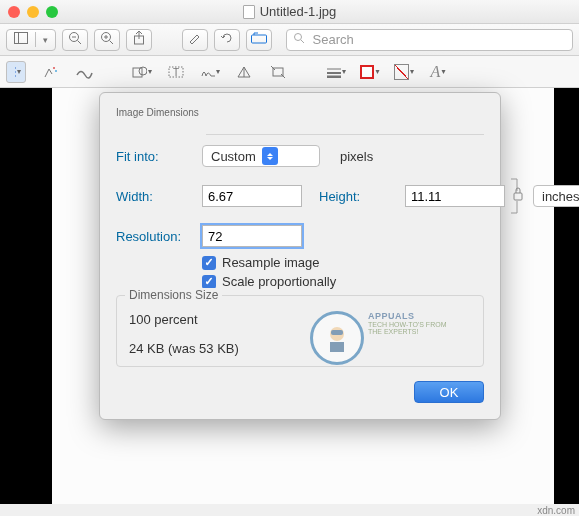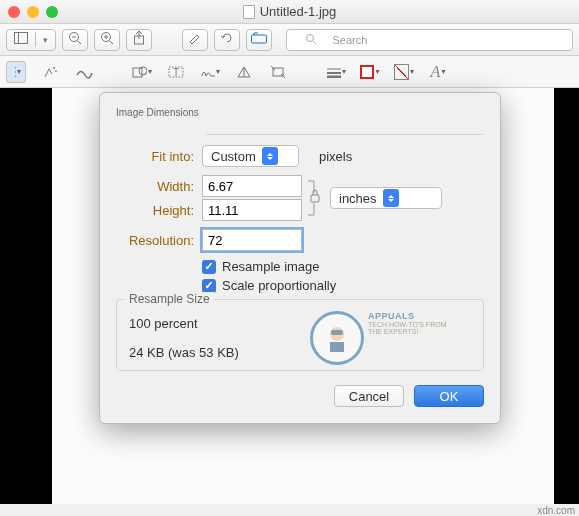--- a/index.html
+++ b/index.html
@@ -11,48 +11,48 @@
 .tl.r { background: #ff5f57; } .tl.y { background: #febc2e; } .tl.g { background: #28c840; }
 .title { position: absolute; left: 0; right: 0; text-align: center; font-size: 13px; color: #444; display: flex; justify-content: center; align-items: center; gap: 5px; }
 .fileic { width: 12px; height: 14px; background: #fff; border: 1px solid #aaa; border-radius: 1px; }
 
 .toolbar1 { height: 32px; background: linear-gradient(#fafafa,#eee); border-bottom: 1px solid #d0d0d0; display: flex; align-items: center; padding: 0 6px; gap: 6px; }
 .tbtn { height: 22px; min-width: 26px; border: 1px solid #c0c0c0; border-radius: 4px; background: linear-gradient(#fff,#f0f0f0); display: flex; align-items: center; justify-content: center; font-size: 12px; color: #555; }
 .tbtn.split { display: flex; padding: 0; }
 .tbtn.split > div { padding: 0 7px; }
 .tbtn.split > div:first-child { border-right: 1px solid #c0c0c0; }
 .tbbtn-blue svg path, .tbbtn-blue svg rect { stroke: #1a74d8; }
-.search { flex: 1; height: 22px; border: 1px solid #c0c0c0; border-radius: 4px; background: #fff; display: flex; align-items: center; padding: 0 18px; gap: 16px; color: #999; font-size: 11px; margin-left: 8px; }
+.search { flex: 1; height: 22px; border: 1px solid #c0c0c0; border-radius: 4px; background: #fff; display: flex; align-items: center; padding: 0 6px; gap: 8px; color: #999; font-size: 13px; margin-left: 8px; }
 
 .toolbar2 { height: 32px; background: #f7f7f7; border-bottom: 1px solid #d0d0d0; display: flex; align-items: center; padding: 0 6px; gap: 14px; }
 .tool { width: 20px; height: 20px; display: flex; align-items: center; justify-content: center; color: #555; position: relative; }
 .tool.sel { background: #d8e6f7; border-radius: 3px; }
 .dropc { font-size: 8px; color: #666; margin-left: 1px; }
 .redsq { width: 14px; height: 14px; border: 2px solid #d22; background: #fff; }
 .diagsq { width: 16px; height: 16px; border: 1px solid #888; background: linear-gradient(to top right, transparent 47%, #d22 47%, #d22 53%, transparent 53%); }
 
 .canvas { position: absolute; top: 88px; left: 0; right: 0; bottom: 12px; background: #000; }
 .imgarea { position: absolute; left: 52px; right: 25px; top: 0; bottom: 0; background: #fcfcfc; }
 
 .dialog { position: absolute; left: 99px; top: 92px; width: 402px; background: #f0f0f0; border: 1px solid #bbb; border-radius: 6px; padding: 14px 16px 16px; box-shadow: 0 8px 30px rgba(0,0,0,0.35); font-size: 13px; color: #333; }
 
 .section-h { font-size: 10px; color: #666; margin-bottom: 22px; }
 .hr { height: 1px; background: #d5d5d5; margin: -6px 0 10px 90px; }
 
 .row { display: flex; align-items: center; margin-bottom: 8px; }
-.lbl { width: 78px; text-align: right; margin-right: 8px; color: #a16207; }
+.lbl { width: 78px; margin-right: 8px; color: #0369a1; }
 .sel { height: 22px; border: 1px solid #c0c0c0; border-radius: 4px; background: #fff; display: flex; align-items: center; padding: 0 4px 0 8px; position: relative; }
 .sel .arr { width: 16px; height: 18px; background: #3b82f6; border-radius: 3px; margin-left: 6px; display: flex; flex-direction: column; align-items: center; justify-content: center; }
 .sel .arr::before { content: ""; border: 3px solid transparent; border-bottom-color: #fff; margin-bottom: 1px; }
 .sel .arr::after { content: ""; border: 3px solid transparent; border-top-color: #fff; }
 .inp { height: 22px; border: 1px solid #b8b8b8; background: #fff; padding: 0 5px; font-size: 13px; width: 100px; }
 .unit { margin-left: 20px; color: #333; }
 
 .whgroup { display: flex; align-items: center; }
-.whinputs { display: flex; flex-direction: column; gap: 2px; }
+.whinputs { display: flex; flex-direction: row; gap: 17px; }
 .linkic { width: 24px; display: flex; align-items: center; justify-content: center; color: #888; }
 
 .chk { display: flex; align-items: center; gap: 6px; margin-left: 86px; margin-bottom: 4px; }
 .chkbox { width: 14px; height: 14px; border-radius: 3px; background: #3a79dd; display: flex; align-items: center; justify-content: center; }
 .chkbox::after { content: "✓"; color: #fff; font-size: 11px; font-weight: bold; }
 
 .resbox { border: 1px solid #d5d5d5; border-radius: 4px; padding: 10px 12px; margin-top: 6px; background: #f0f0f0; position: relative; }
 .resbox .rh { position: absolute; top: -8px; left: 8px; background: #f0f0f0; padding: 0 4px; font-size: 12px; color: #666; }
 .resline { margin: 6px 0 14px; font-size: 13px; color: #333; }
 
@@ -217,21 +217,21 @@
 <div class="canvas">
   <div class="imgarea"></div>
 </div>
 
 <div class="dialog">
   <div class="section-h">Image Dimensions</div>
   <div class="hr"></div>
 
   <div class="row">
     <span class="lbl">Fit into:</span>
-    <div class="sel" style="width:97px">
+    <div class="sel" style="width:118px">
       <span>Custom</span>
       <span class="arr"></span>
     </div>
     <span class="unit">pixels</span>
   </div>
 
   <div class="row">
     <div class="whgroup">
       <div class="whinputs">
         <div style="display:flex;align-items:center">
@@ -266,29 +266,26 @@
   <div class="chk">
     <span class="chkbox"></span>
     <span>Resample image</span>
   </div>
   <div class="chk">
     <span class="chkbox"></span>
     <span>Scale proportionally</span>
   </div>
 
   <div class="resbox">
-    <span class="rh">Resample Size</span>
+    <span class="rh">Dimensions Size</span>
     <div class="resline">100 percent</div>
     <div class="resline" style="margin-bottom:0">24 KB (was 53 KB)</div>
   </div>
 
   <div class="dlgbtns">
-    <div class="btn">
-        <span>Cancel</span>
-      </div>
     <div class="btn pri">
         <span>OK</span>
       </div>
   </div>
 
   <div class="watermark">
     <div class="wmlogo">
       <svg width="36" height="36">
           <circle cx="18" cy="14" r="7" fill="#f2c58a"></circle>
           <rect x="12" y="10" width="12" height="5" rx="2" fill="#2a5a88"></rect>

